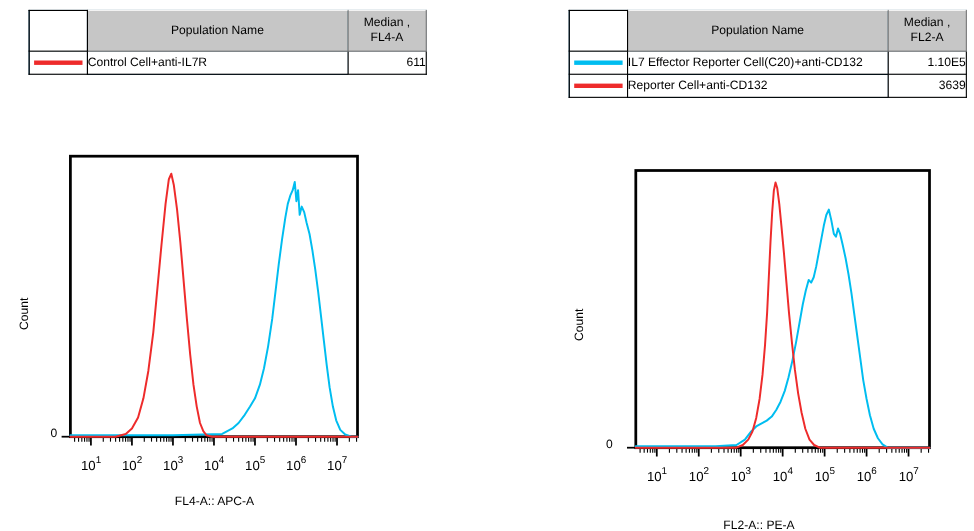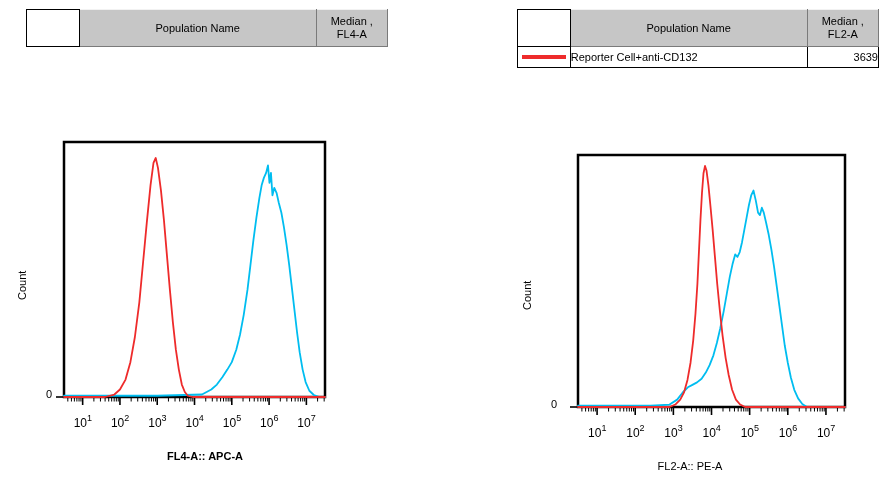--- a/index.html
+++ b/index.html
@@ -122,20 +122,27 @@
       <tr>
         <th class="blank-head col-swatch"></th>
         <th class="head-pop col-name">Population Name</th>
         <th class="head-median col-median">
           <span>Median ,</span>
           <span>FL4-A</span>
         </th>
       </tr>
     </thead>
     <tbody>
+      <tr>
+        <td class="swatch-cell">
+          <span class="swatch" style="background:#ee2b2b;"></span>
+        </td>
+        <td class="cell-name">Control Cell+anti-IL7R</td>
+        <td class="cell-median">611</td>
+      </tr>
     </tbody>
   </table>
 
   <div class="plot-wrap" style="left:0; top:0; width:442px; height:483px;">
 
     <div class="y-axis-title" style="left:16px; top:300px;">Count</div>
 
     <div class="zero-label" style="left:30px; top:388px; width:22px;">0</div>
 
     <svg id="svg-left" width="442" height="483">
@@ -210,38 +217,45 @@
           <text x="148.22595306237093" y="427" font-size="12" font-family="&quot;Liberation Sans&quot;, sans-serif" fill="#000">10<tspan dy="-6" font-size="9">3</tspan></text>
           <text x="185.51166734808524" y="427" font-size="12" font-family="&quot;Liberation Sans&quot;, sans-serif" fill="#000">10<tspan dy="-6" font-size="9">4</tspan></text>
           <text x="222.79738163379955" y="427" font-size="12" font-family="&quot;Liberation Sans&quot;, sans-serif" fill="#000">10<tspan dy="-6" font-size="9">5</tspan></text>
           <text x="260.08309591951377" y="427" font-size="12" font-family="&quot;Liberation Sans&quot;, sans-serif" fill="#000">10<tspan dy="-6" font-size="9">6</tspan></text>
           <text x="297.3688102052281" y="427" font-size="12" font-family="&quot;Liberation Sans&quot;, sans-serif" fill="#000">10<tspan dy="-6" font-size="9">7</tspan></text>
         </g>
         <polyline points="64.01,395.75 157.23,395.75 201.97,394.51 211.29,389.53 216.88,384.55 222.48,377.08 227.32,369.61 231.80,362.14 236.27,349.69 240.00,334.75 243.73,314.83 247.46,289.93 250.44,265.03 253.42,240.13 256.41,217.72 259.39,197.80 261.63,185.35 263.86,177.88 266.10,172.90 267.96,165.43 269.46,182.86 270.95,172.90 272.44,195.31 274.30,187.84 276.54,192.82 278.78,202.78 281.39,212.74 284.00,227.68 286.61,245.11 289.22,265.03 291.83,287.44 294.44,309.85 297.05,332.26 299.66,352.18 302.64,369.61 305.62,382.06 309.35,390.77 313.83,395.01 319.42,397.00 325.00,397.00" fill="none" stroke="#00bdf0" stroke-width="1.8" stroke-linejoin="round" stroke-linecap="round"></polyline>
         <polyline points="64.01,397.00 105.03,397.00 114.35,394.51 119.94,389.53 125.53,379.57 130.38,362.14 134.85,337.24 139.33,302.38 143.06,262.54 146.79,222.70 150.51,185.35 153.50,162.94 155.73,157.96 157.97,167.92 160.95,190.33 163.94,220.21 166.92,255.07 169.90,289.93 172.89,322.30 175.87,349.69 178.85,369.61 181.83,384.55 184.82,392.02 187.80,395.75 192.65,397.00 325.00,397.00" fill="none" stroke="#ee2b2b" stroke-width="1.8" stroke-linejoin="round" stroke-linecap="round"></polyline>
       </svg>
 
-    <div class="x-axis-title" style="left:95px; top:450px; width:220px;font-weight:bold;">FL4-A:: APC-A</div>
+    <div class="x-axis-title" style="left:85px; top:450px; width:220px;">FL4-A:: APC-A</div>
   </div>
 </div>
 
 <div class="panel panel-right">
 
   <table class="legend-table" style="left:74px; top:9px; width:362px;">
     <thead>
       <tr>
         <th class="blank-head col-swatch"></th>
         <th class="head-pop col-name">Population Name</th>
         <th class="head-median col-median">
           <span>Median ,</span>
           <span>FL2-A</span>
         </th>
       </tr>
     </thead>
     <tbody>
+      <tr>
+        <td class="swatch-cell">
+          <span class="swatch" style="background:#00bdf0;"></span>
+        </td>
+        <td class="cell-name">IL7 Effector Reporter Cell(C20)+anti-CD132</td>
+        <td class="cell-median">1.10E5</td>
+      </tr>
       <tr>
         <td class="swatch-cell">
           <span class="swatch" style="background:#ee2b2b;"></span>
         </td>
         <td class="cell-name">Reporter Cell+anti-CD132</td>
         <td class="cell-median">3639</td>
       </tr>
     </tbody>
   </table>
 
@@ -323,15 +337,15 @@
           <text x="221.36907842012658" y="437" font-size="12" font-family="&quot;Liberation Sans&quot;, sans-serif" fill="#000">10<tspan dy="-6" font-size="9">3</tspan></text>
           <text x="259.51193556298375" y="437" font-size="12" font-family="&quot;Liberation Sans&quot;, sans-serif" fill="#000">10<tspan dy="-6" font-size="9">4</tspan></text>
           <text x="297.6547927058409" y="437" font-size="12" font-family="&quot;Liberation Sans&quot;, sans-serif" fill="#000">10<tspan dy="-6" font-size="9">5</tspan></text>
           <text x="335.79764984869803" y="437" font-size="12" font-family="&quot;Liberation Sans&quot;, sans-serif" fill="#000">10<tspan dy="-6" font-size="9">6</tspan></text>
           <text x="373.9405069915552" y="437" font-size="12" font-family="&quot;Liberation Sans&quot;, sans-serif" fill="#000">10<tspan dy="-6" font-size="9">7</tspan></text>
         </g>
         <polyline points="135.01,405.77 207.48,405.77 226.55,404.54 234.18,399.62 239.90,392.24 244.86,387.32 249.44,384.86 254.02,382.40 258.59,378.71 262.79,372.56 266.60,365.18 270.42,355.34 273.85,343.04 277.28,328.28 280.72,311.06 283.77,293.84 286.82,276.62 289.49,264.32 292.16,254.48 294.45,256.94 296.74,252.02 299.03,242.18 301.31,229.88 303.60,217.58 305.89,205.28 308.18,195.44 310.47,190.52 312.76,200.36 315.05,212.66 316.95,215.12 318.86,207.74 320.77,212.66 323.06,222.50 325.73,234.80 328.40,249.56 331.07,266.78 333.74,286.46 336.41,306.14 339.08,325.82 341.75,345.50 344.80,362.72 347.85,377.48 351.28,389.78 355.10,398.39 359.29,404.05 363.87,407.00 402.00,407.00" fill="none" stroke="#00bdf0" stroke-width="1.8" stroke-linejoin="round" stroke-linecap="round"></polyline>
         <polyline points="135.01,407.00 226.55,407.00 232.28,404.54 237.23,399.62 241.05,392.24 244.48,379.94 247.53,362.72 250.20,340.58 252.49,313.52 254.40,284.00 255.92,252.02 257.45,220.04 258.98,192.98 260.50,173.30 262.03,165.92 263.55,170.84 265.46,185.60 267.37,205.28 269.66,229.88 271.94,256.94 274.23,284.00 276.90,311.06 279.57,335.66 282.62,357.80 285.68,375.02 289.11,389.78 292.92,399.62 297.12,404.54 302.08,407.00 402.00,407.00" fill="none" stroke="#ee2b2b" stroke-width="1.8" stroke-linejoin="round" stroke-linecap="round"></polyline>
       </svg>
 
-    <div class="x-axis-title" style="left:600px; top:460px; width:180px; margin-left:-443px;">FL2-A:: PE-A</div>
+    <div class="x-axis-title" style="left:600px; top:472px; width:180px; margin-left:-443px;">FL2-A:: PE-A</div>
   </div>
 </div>
 
 </body></html>

